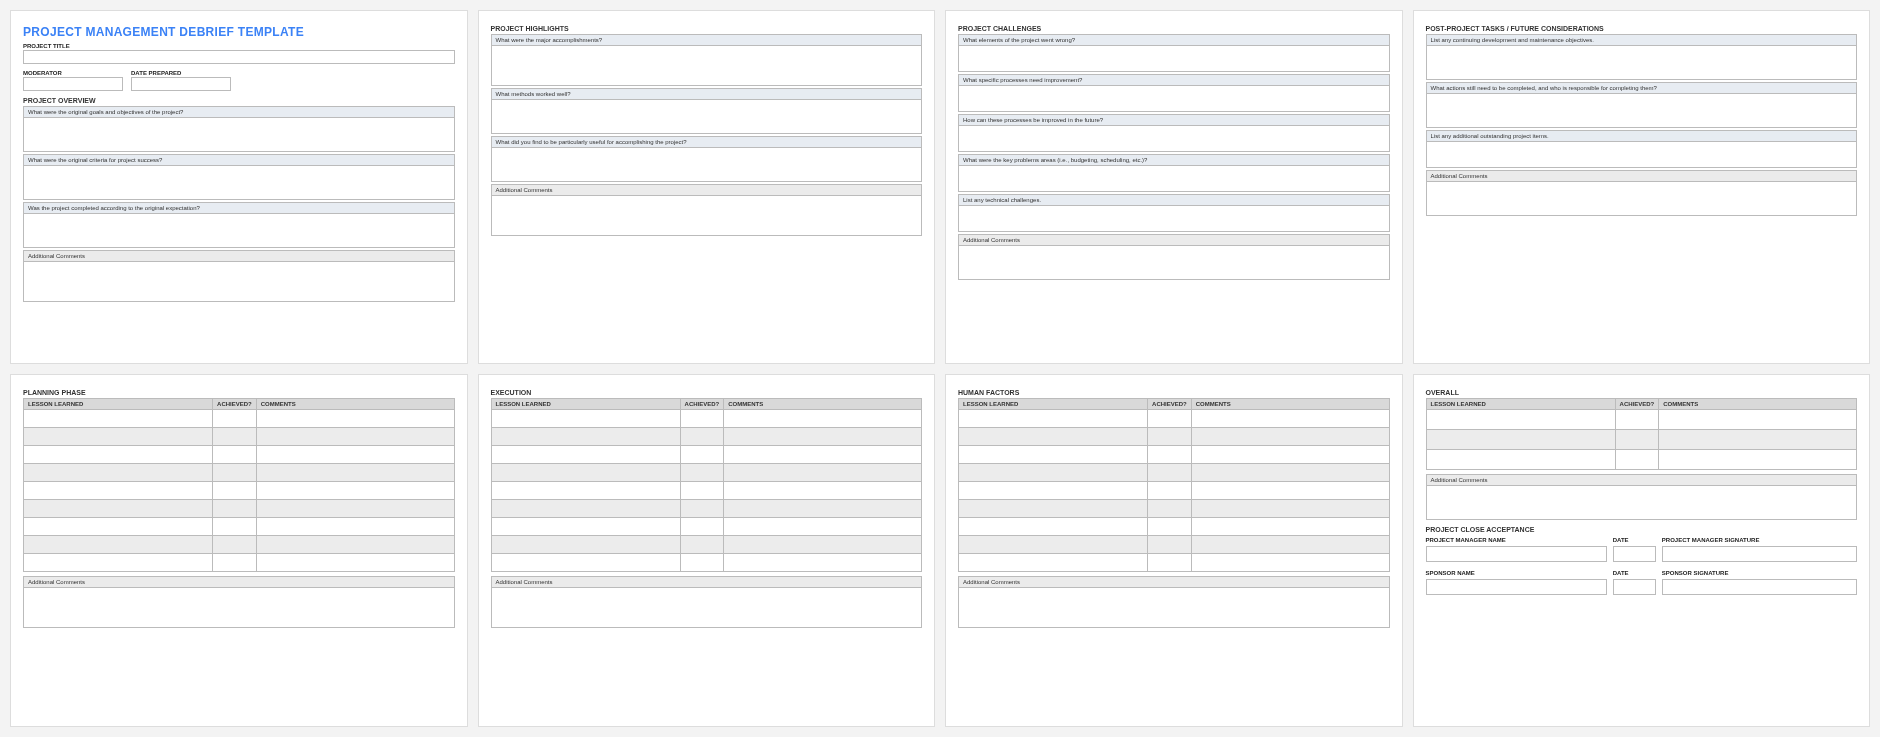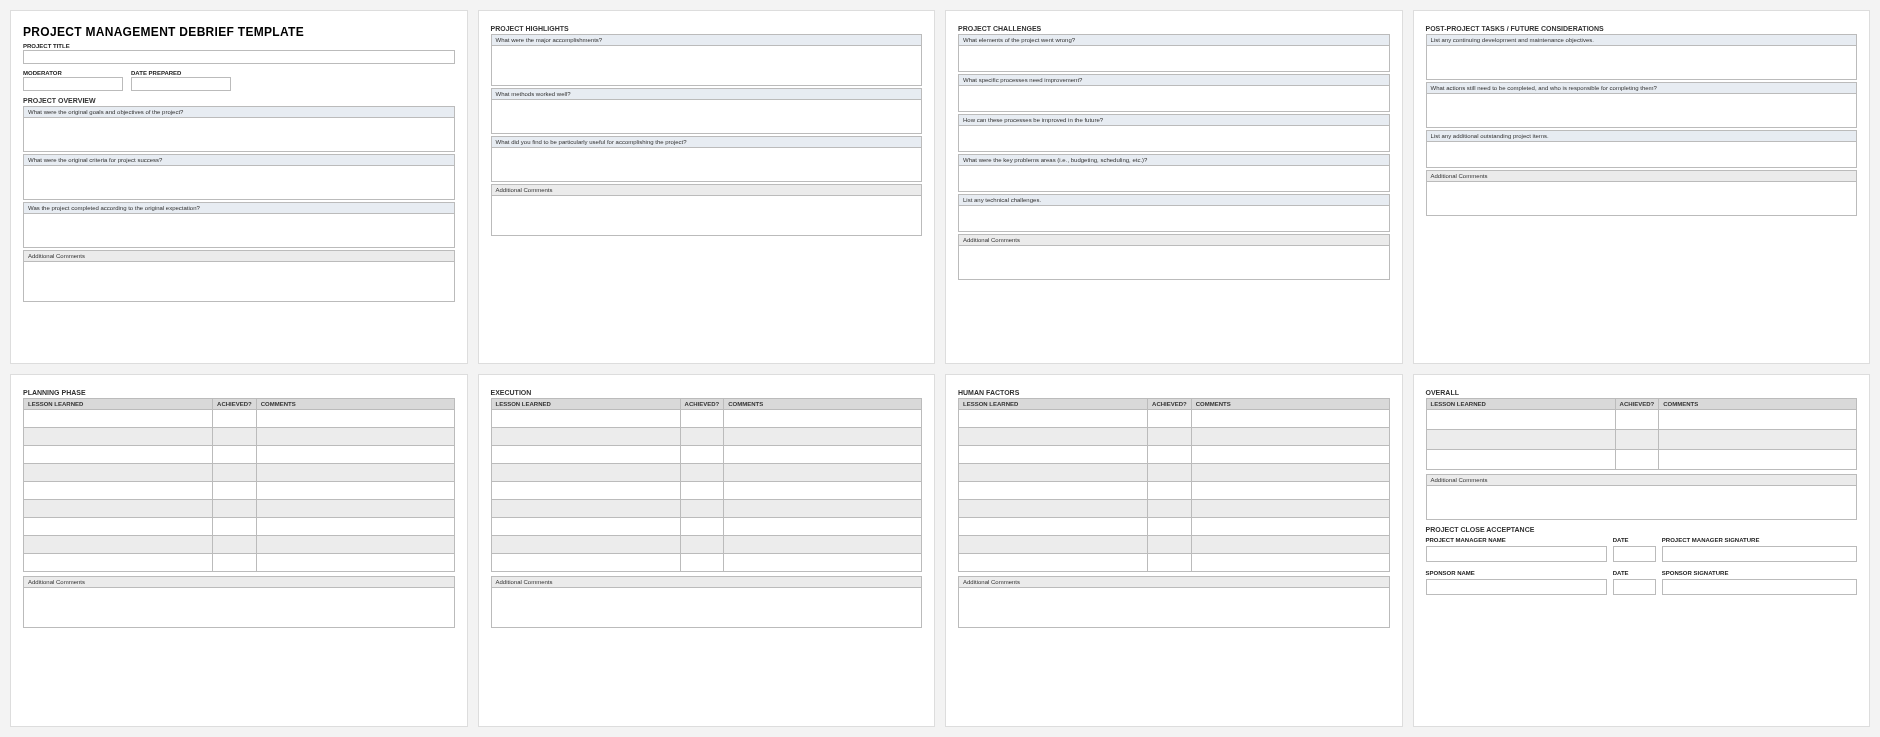--- a/index.html
+++ b/index.html
@@ -21,21 +21,21 @@
   .page {
     background: #fff;
     border: 1px solid #ddd;
     padding: 14px 12px;
     position: relative;
     overflow: hidden;
   }
   .main-title {
     font-size: 12px;
     font-weight: 700;
-    color: #000000;
+    color: #3b82f6;
     letter-spacing: 0.3px;
     margin-bottom: 4px;
   }
   .section-title {
     font-size: 7px;
     font-weight: 700;
     color: #333;
     margin-bottom: 2px;
     margin-top: 6px;
   }

